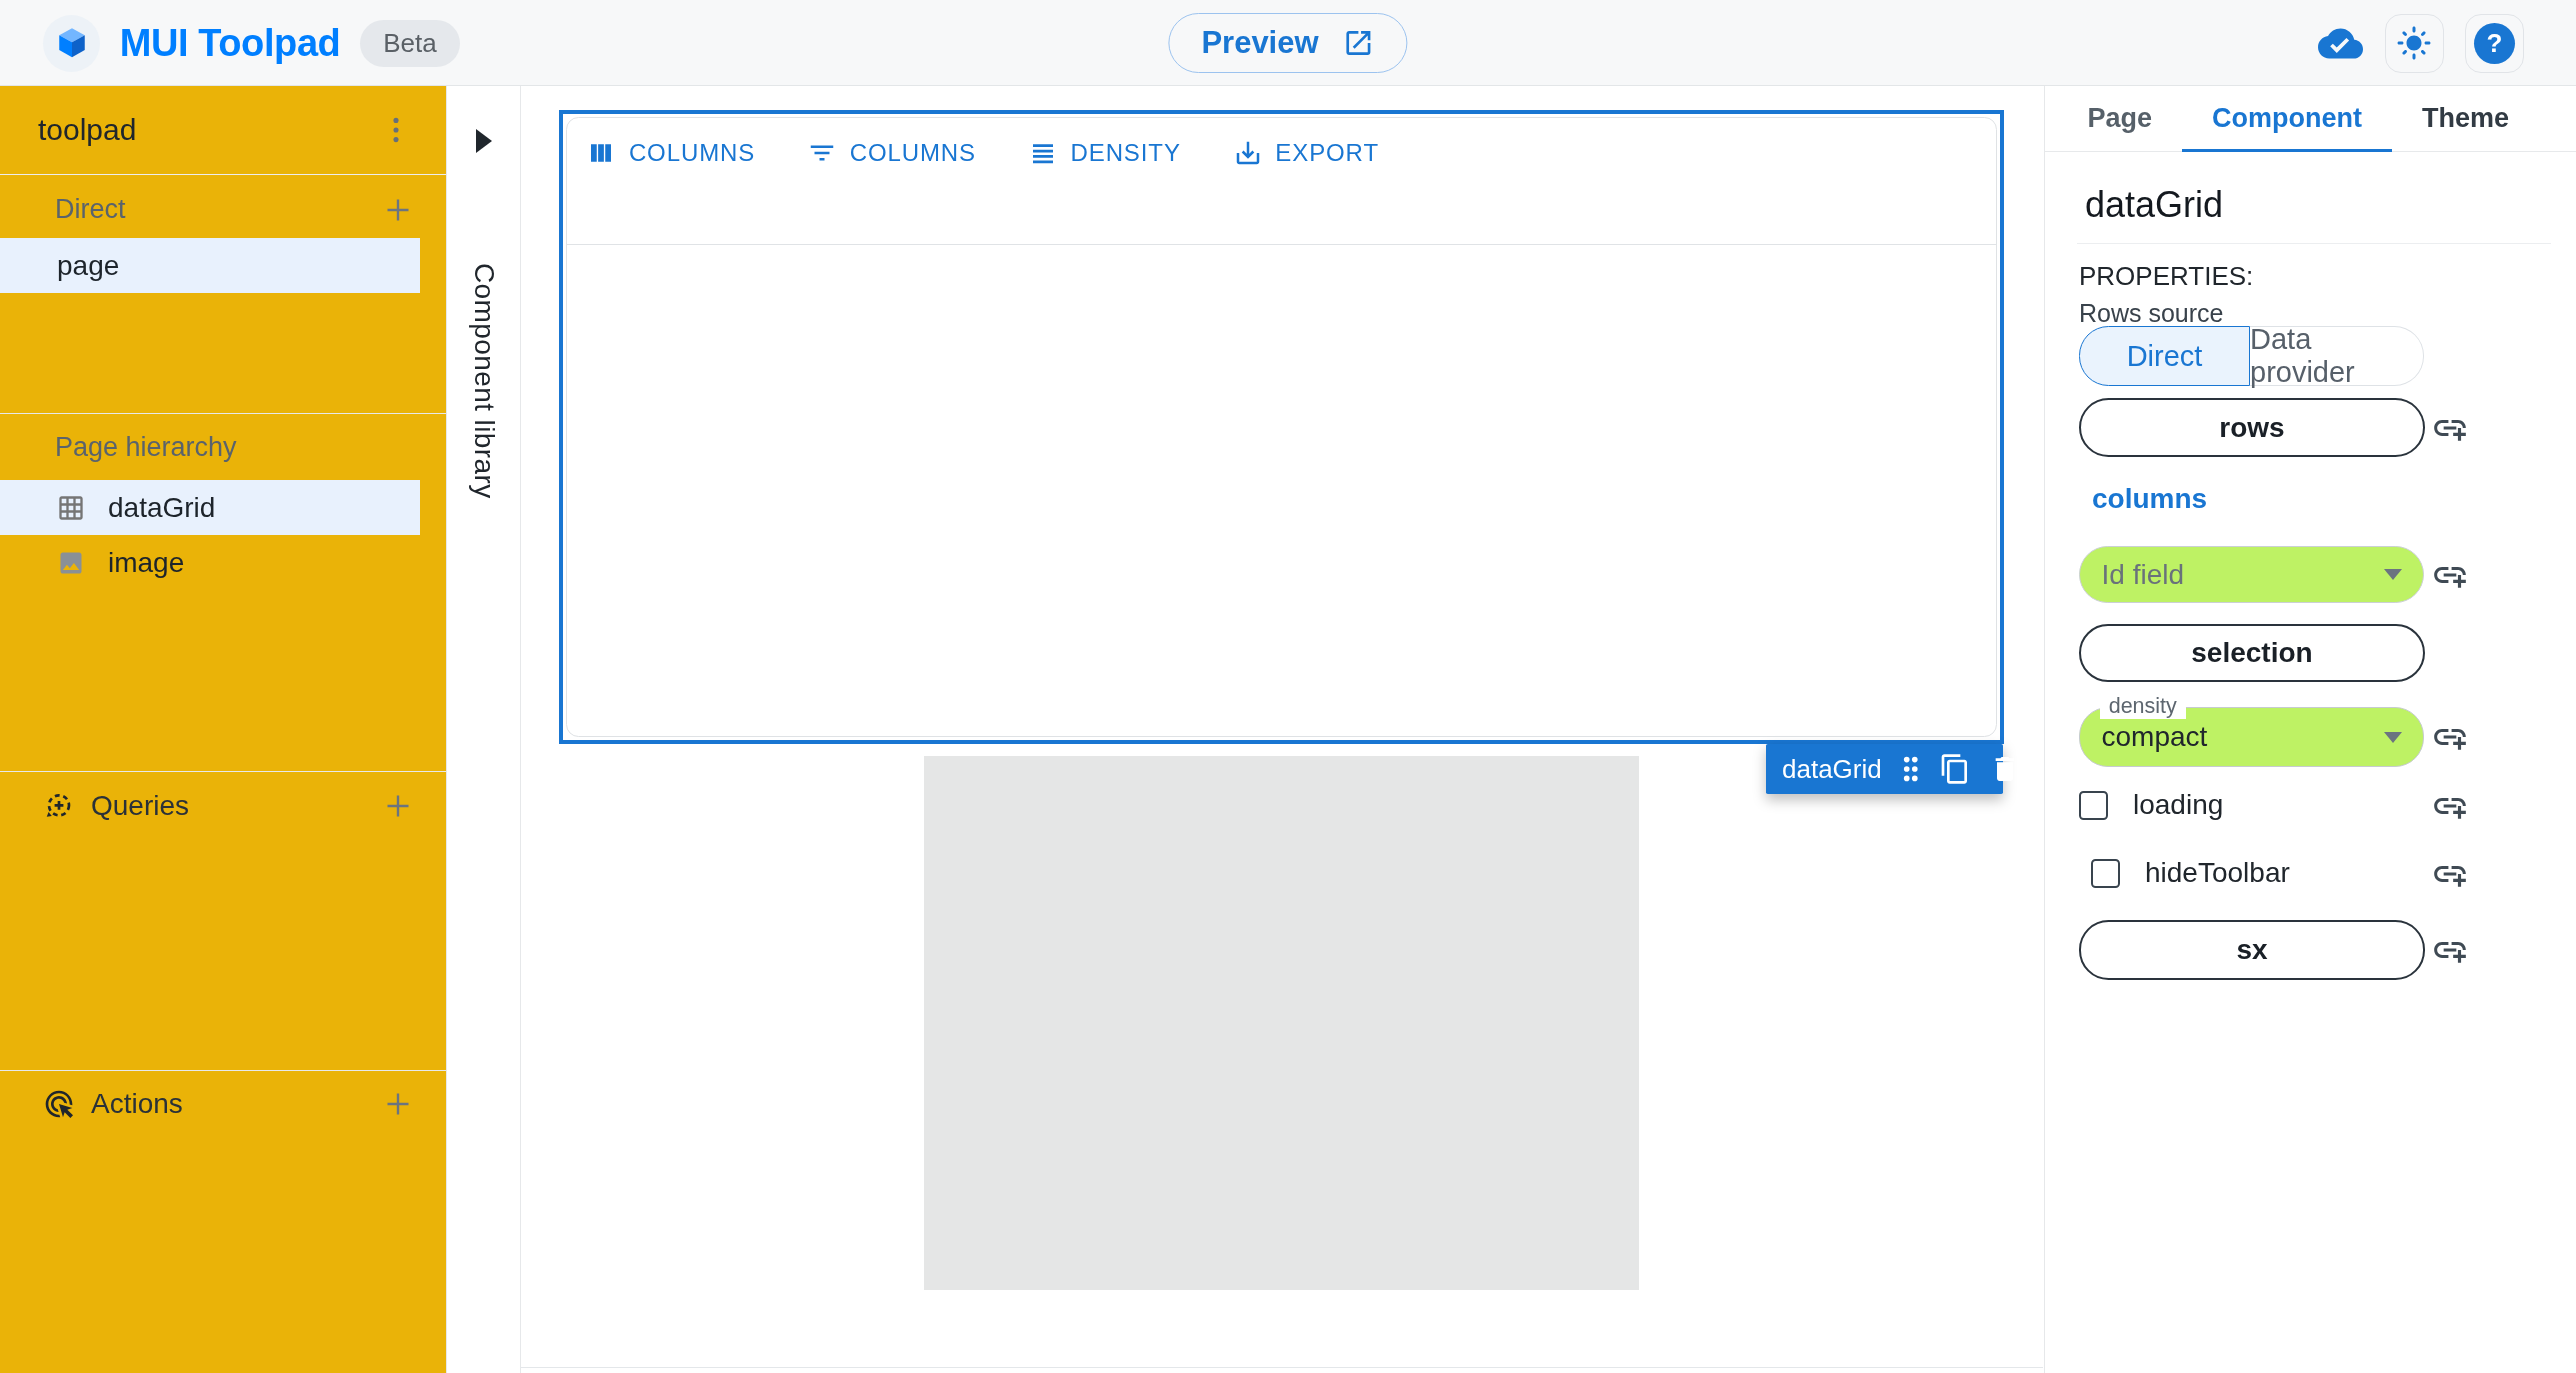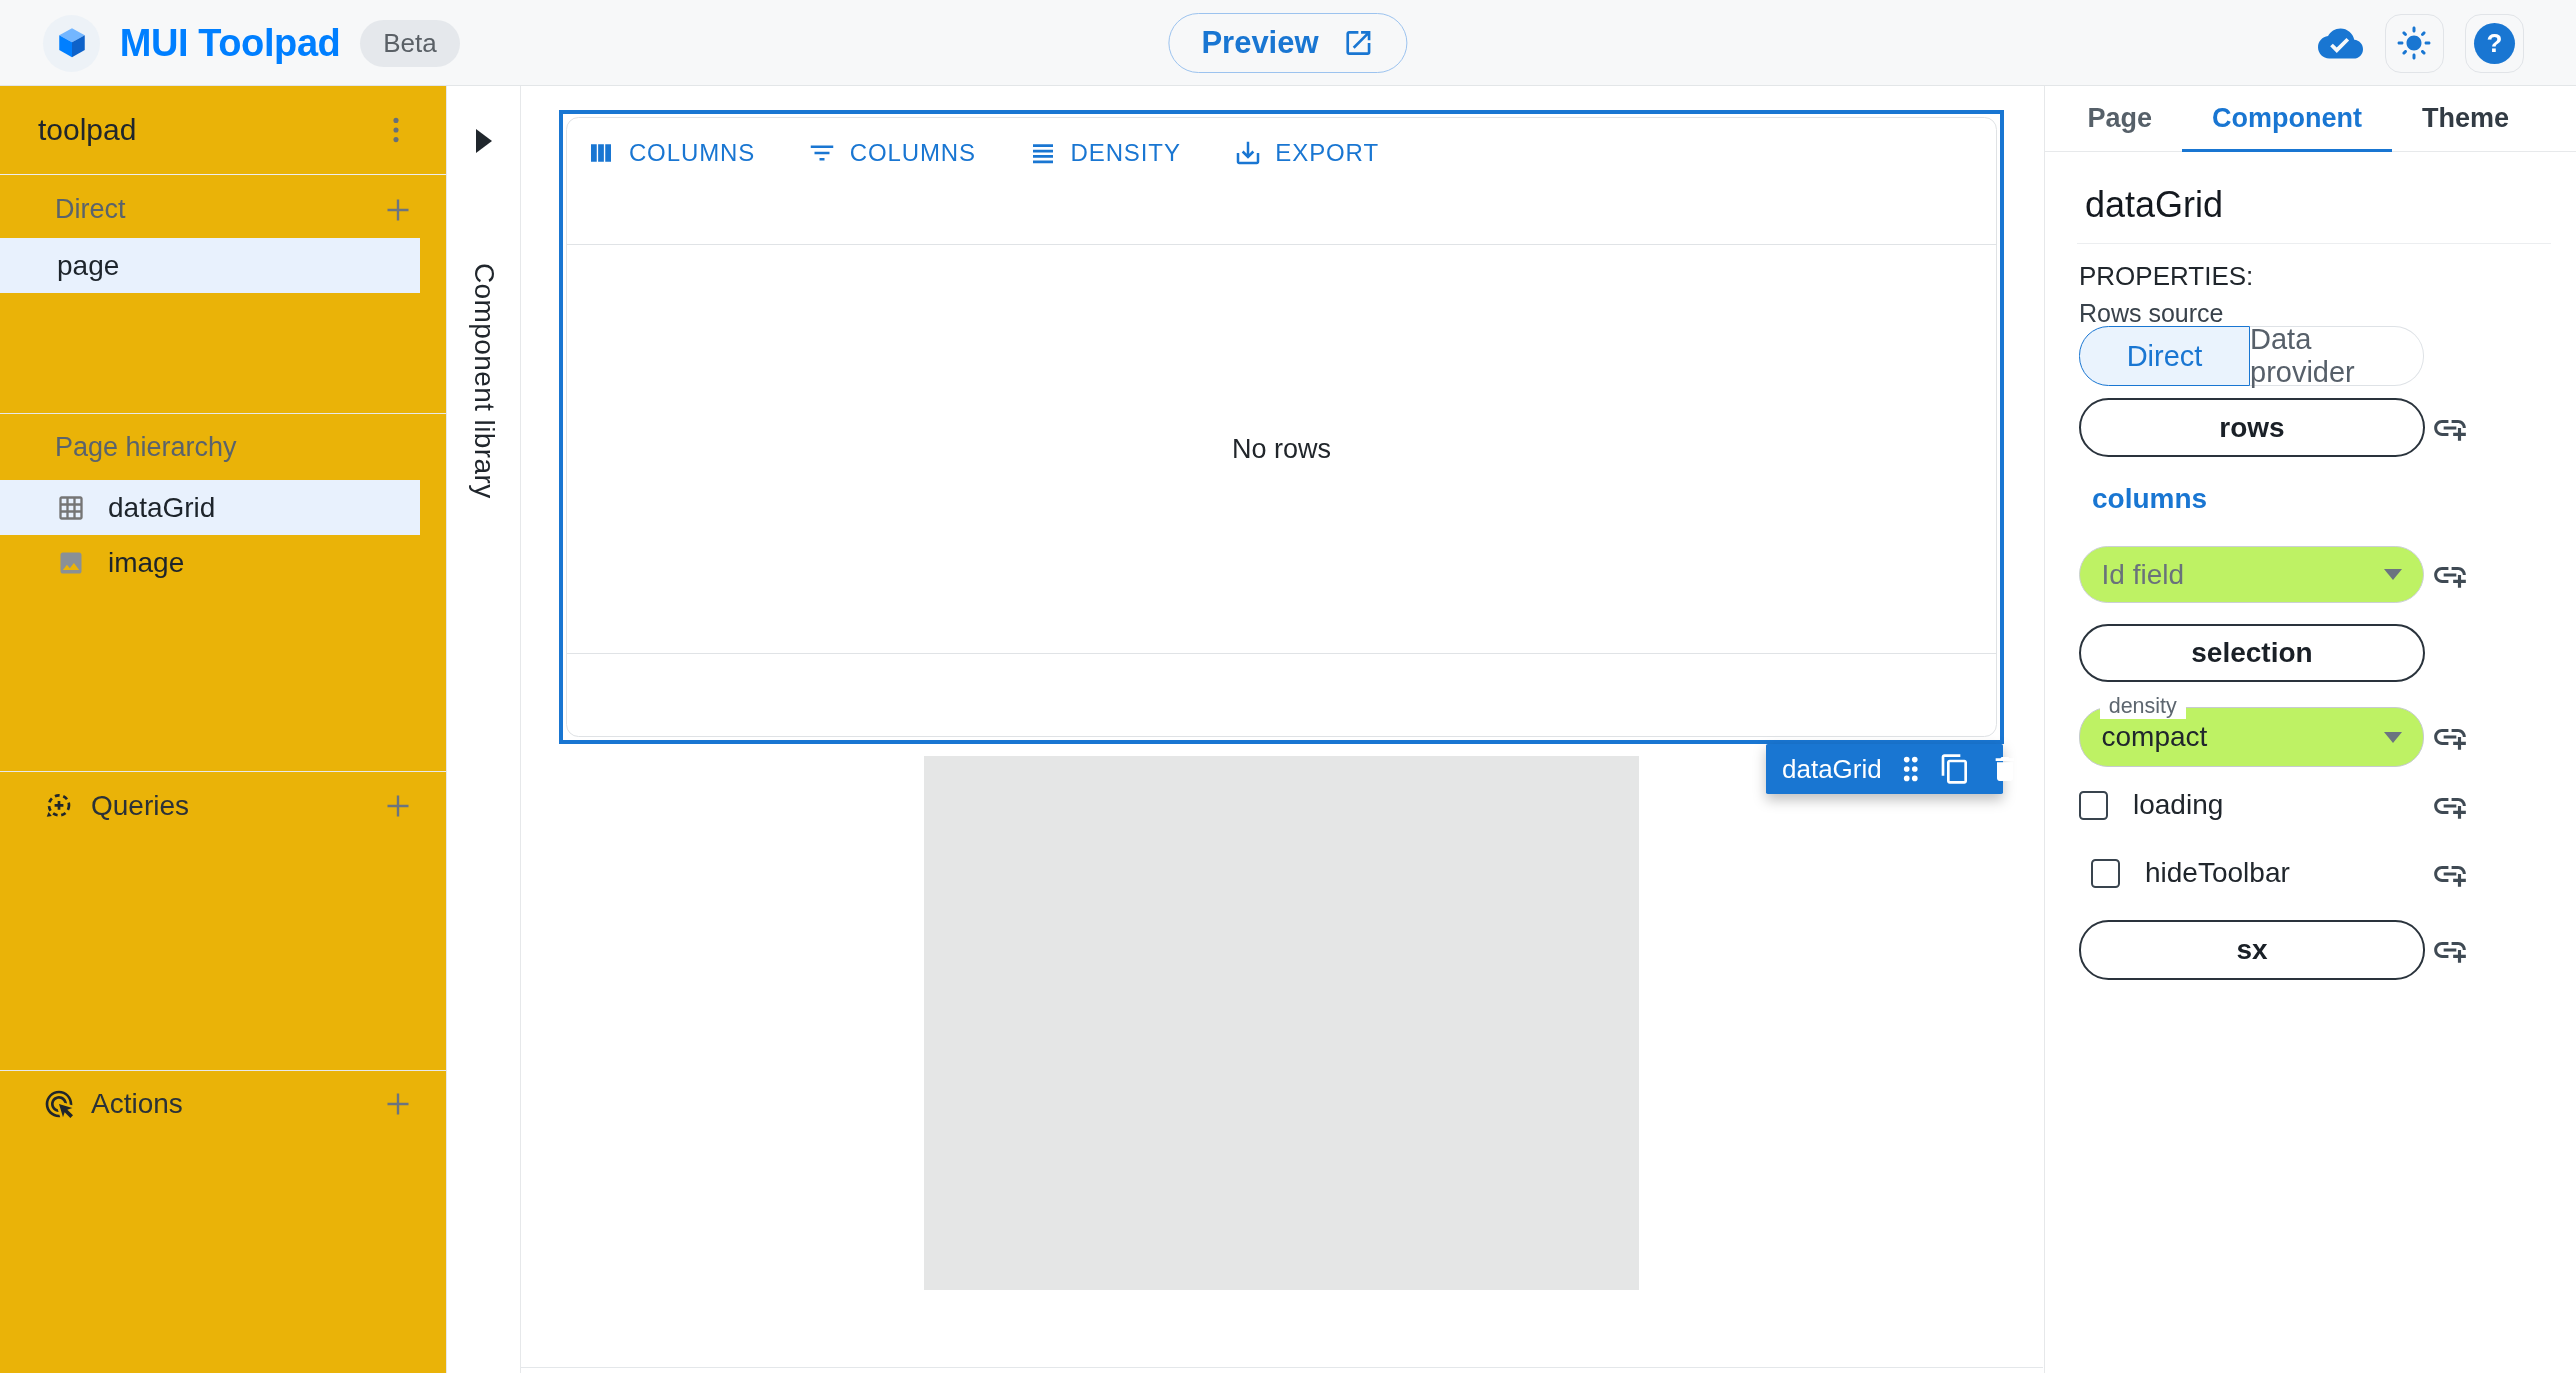--- a/index.html
+++ b/index.html
@@ -297,23 +297,20 @@
         <button class="dg-tb-btn">
           <span>
             <svg width="30" height="30" viewBox="0 0 24 24" fill="#1976d2">
                 <path d="M19 12v7H5v-7H3v7c0 1.1.9 2 2 2h14c1.1 0 2-.9 2-2v-7h-2zm-6 .67 2.59-2.58L17 11.5l-5 5-5-5 1.41-1.41L11 12.67V3h2v9.67z"></path>
               </svg>
           </span>
           <span>EXPORT</span>
         </button>
       </div>
       <div class="dg-headers"></div>
-      <div class="dg-body">
-        <span class="dg-norows">No rows</span>
-      </div>
       <div class="dg-footer"></div>
     </div>
   </div>
 
   <div class="dg-seltoolbar">
     <span class="sel-label">dataGrid</span>
     <span>
       <svg width="21.5" height="34" viewBox="0 0 16 24" fill="#fff">
           <circle cx="5" cy="5" r="2.1"></circle>
           <circle cx="11" cy="5" r="2.1"></circle>

